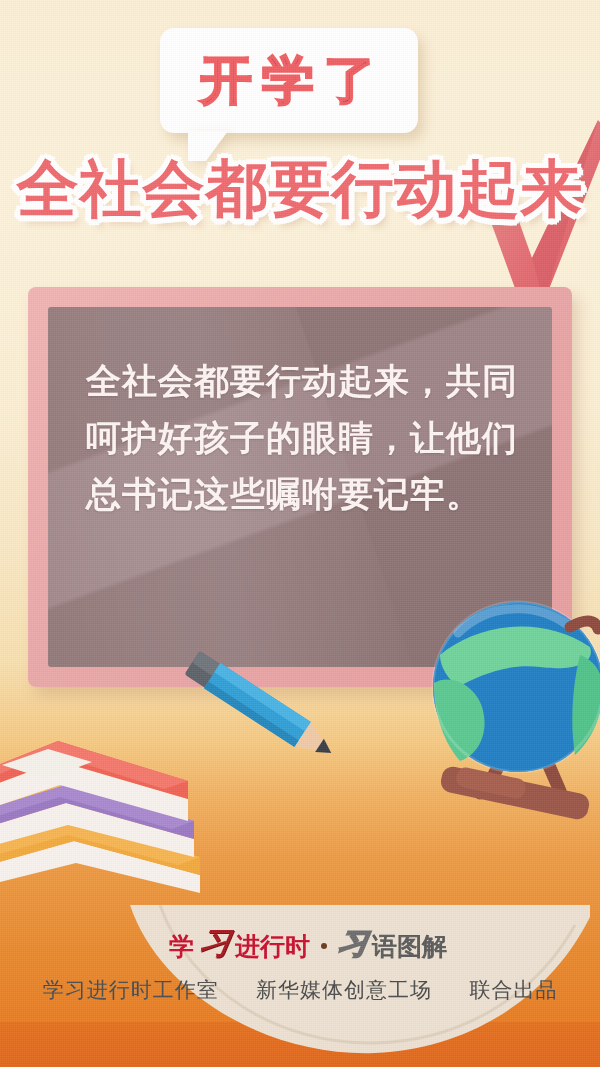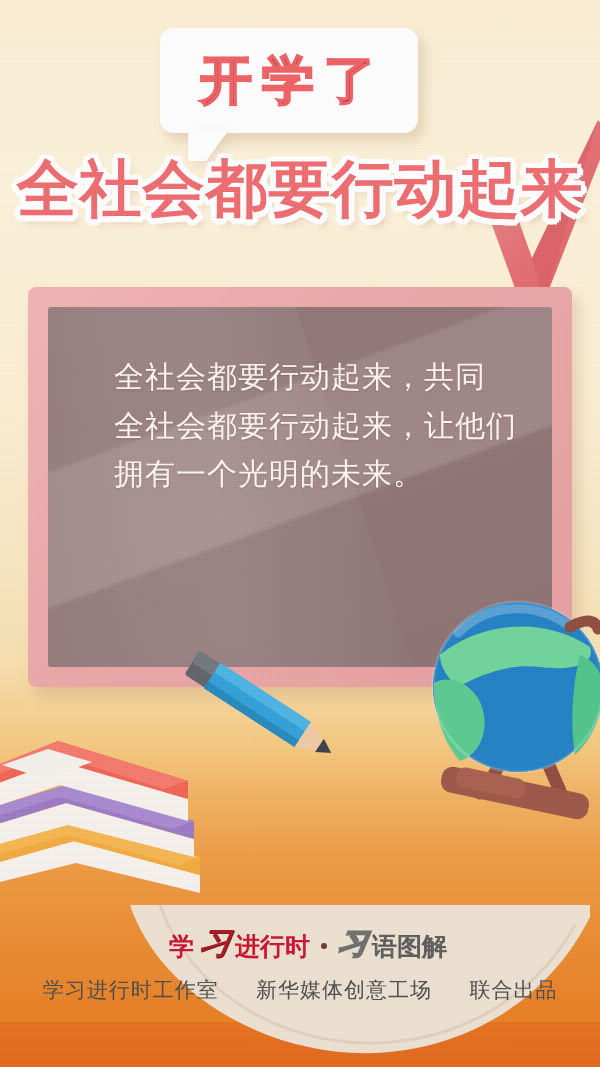--- a/index.html
+++ b/index.html
@@ -60,21 +60,21 @@
     border-right:22px solid transparent;
     border-top:30px solid #fefefe;
     border-bottom:0;
     filter:drop-shadow(4px 4px 6px rgba(180,140,95,.22));
   }
   .bubble-text{
     position:relative;z-index:2;
     font-size:52px;
     font-weight:bold;
     letter-spacing:10px;
-    color:#0f172a;
+    color:#be185d;
     -webkit-text-stroke:2px #ef5f63;
     text-shadow:0 0 1px #ef5f63;
     transform:translateX(4px);
     font-family:Liberation Mono, monospace;
   }
 
   
   .title{
     position:absolute;
     left:0;top:158px;width:600px;
@@ -116,27 +116,26 @@
     position:absolute;
     left:-10%;top:-40%;width:70%;height:190%;
     background:linear-gradient(100deg,rgba(255,255,255,.00) 0%,rgba(255,255,255,.085) 40%,rgba(255,255,255,.10) 60%,rgba(255,255,255,0) 100%);
     transform:rotate(-18deg);
     pointer-events:none;
   }
   .board-text{
     position:absolute;
     left:38px;right:30px;top:46px;
     color:#fdf4f2;
-    font-size:30px;
+    font-size:35px;
     line-height:1.62;
-    font-weight:normal;
+    font-weight:bold;
     letter-spacing:1px;
     text-shadow:0 1px 2px rgba(60,40,40,.2);
     font-family:"DejaVu Sans","Liberation Sans",sans-serif;
-    margin-left:28px;
   }
 
   
   .desk{
     position:absolute;
     left:0;top:788px;width:600px;height:279px;
     background:linear-gradient(180deg,#f2b464 0%,#ee9b43 24%,#ea8a2e 55%,#e87e21 80%,#e87c1f 100%);
     z-index:4;
   }
   .desk-band{
@@ -230,22 +229,22 @@
 
   <div class="title">
     <span class="title-text">全社会都要行动起来</span>
   </div>
 
   <div class="board-frame">
     <div class="board-inner">
       <div class="board-sheen"></div>
       <div class="board-text">
         <div>全社会都要行动起来，共同</div>
-        <div>全社会都要行动起来，让他们</div>
-        <div>拥有一个光明的未来。</div>
+        <div>呵护好孩子的眼睛，让他们</div>
+        <div>总书记这些嘱咐要记牢。</div>
       </div>
     </div>
   </div>
 
   <div class="desk"></div>
 
   <svg style="position:absolute;left:170px;top:650px;width:190px;height:120px;z-index:9;" viewBox="0 0 190 120">
     <g transform="rotate(33 95 60)">
       <rect x="8" y="46" width="26" height="28" rx="3" fill="#5d6268"></rect>
       <rect x="8" y="46" width="26" height="14" rx="3" fill="#6f757c"></rect>

